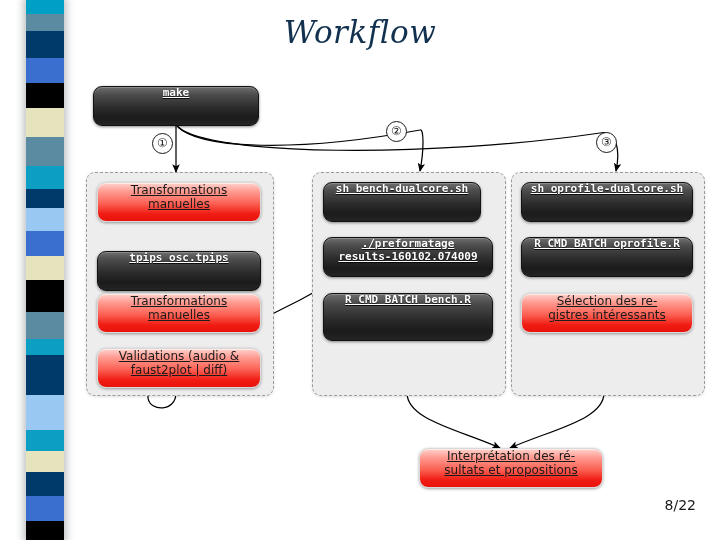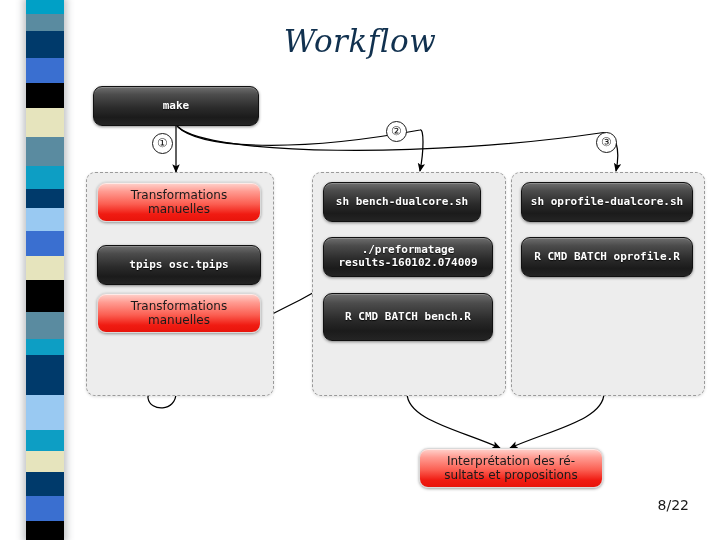--- a/index.html
+++ b/index.html
@@ -44,21 +44,20 @@
     position: absolute;
     left: 0;
     top: 14px;
     width: 720px;
     text-align: center;
     font-family: "DejaVu Serif", "Liberation Serif", serif;
     font-style: italic;
     font-size: 31px;
     color: #11314f;
     letter-spacing: 0.5px;
-    margin-top: 9px;
   }
 
   
   #connectors {
     position: absolute;
     left: 0; top: 0;
     width: 720px;
     height: 540px;
     pointer-events: none;
   }
@@ -85,26 +84,26 @@
     line-height: 18px;
     text-align: center;
     background: #ffffff;
   }
 
   
   .node {
     position: absolute;
     border-radius: 9px;
     display: flex;
-    align-items: center;
     justify-content: center;
     text-align: center;
     box-sizing: border-box;
     line-height: 1.18;
     overflow: hidden;
+    text-decoration: underline;
   }
 
   .node.dark {
     background: linear-gradient(to bottom,
         #6e6e6e 0%, #4c4c4c 20%, #2b2b2b 55%, #1b1b1b 80%, #242424 100%);
     border: 1px solid #111111;
     color: #ffffff;
     font-family: "DejaVu Sans Mono", "Liberation Mono", monospace;
     font-size: 11.5px;
     font-weight: bold;
@@ -131,21 +130,21 @@
 
   .node .label {
     padding: 0 5px;
     display: block;
     white-space: pre-line;
   }
 
   
   #page-number {
     position: absolute;
-    right: 31px;
+    right: 24px;
     bottom: 27px;
     font-family: "DejaVu Sans", "Liberation Sans", sans-serif;
     font-size: 14px;
     color: #1a1a1a;
   }
 </style>
 </head>
 <body>
 
 <div id="slide">
@@ -204,25 +203,29 @@
   </div>
 
   <div class="step-circle" style="left:152px; top:133px;">①</div>
   <div class="step-circle" style="left:386px; top:121px;">②</div>
   <div class="step-circle" style="left:596px; top:132px;">③</div>
 
   <div class="group" style="left:86px; top:172px; width:186px; height:222px;"></div>
   <div class="node red" style="left:97px; top:182px; width:164px; height:40px;">
     <span class="label">Transformations manuelles</span>
   </div>
-  <div class="node dark mono" style="left:97px; top:245px; width:164px; height:40px;">
+  <div class="node dark mono" style="left:97px; top:251px; width:164px; height:40px;">
     <span class="label">tpips osc.tpips</span>
   </div>
   <div class="node red" style="left:97px; top:293px; width:164px; height:40px;">
     <span class="label">Transformations manuelles</span>
+  </div>
+  <div class="node red" style="left:97px; top:348px; width:164px; height:40px;">
+    <span class="label">Validations (audio &amp;
+faust2plot | diff)</span>
   </div>
 
   <div class="group" style="left:312px; top:172px; width:192px; height:222px;"></div>
   <div class="node dark mono" style="left:323px; top:182px; width:158px; height:40px;">
     <span class="label">sh bench-dualcore.sh</span>
   </div>
   <div class="node dark mono" style="left:323px; top:237px; width:170px; height:40px;">
     <span class="label">./preformatage
 results-160102.074009</span>
   </div>
@@ -230,20 +233,24 @@
     <span class="label">R CMD BATCH bench.R</span>
   </div>
 
   <div class="group" style="left:511px; top:172px; width:192px; height:222px;"></div>
   <div class="node dark mono" style="left:521px; top:182px; width:172px; height:40px;">
     <span class="label">sh oprofile-dualcore.sh</span>
   </div>
   <div class="node dark mono" style="left:521px; top:237px; width:172px; height:40px;">
     <span class="label">R CMD BATCH oprofile.R</span>
   </div>
+  <div class="node red" style="left:521px; top:293px; width:172px; height:40px;">
+    <span class="label">Sélection des re-
+gistres intéressants</span>
+  </div>
 
   <div class="node red" style="left:419px; top:448px; width:184px; height:40px;">
     <span class="label">Interprétation des ré-
 sultats et propositions</span>
   </div>
 
   <div id="page-number">8/22</div>
 
 </div>
 

